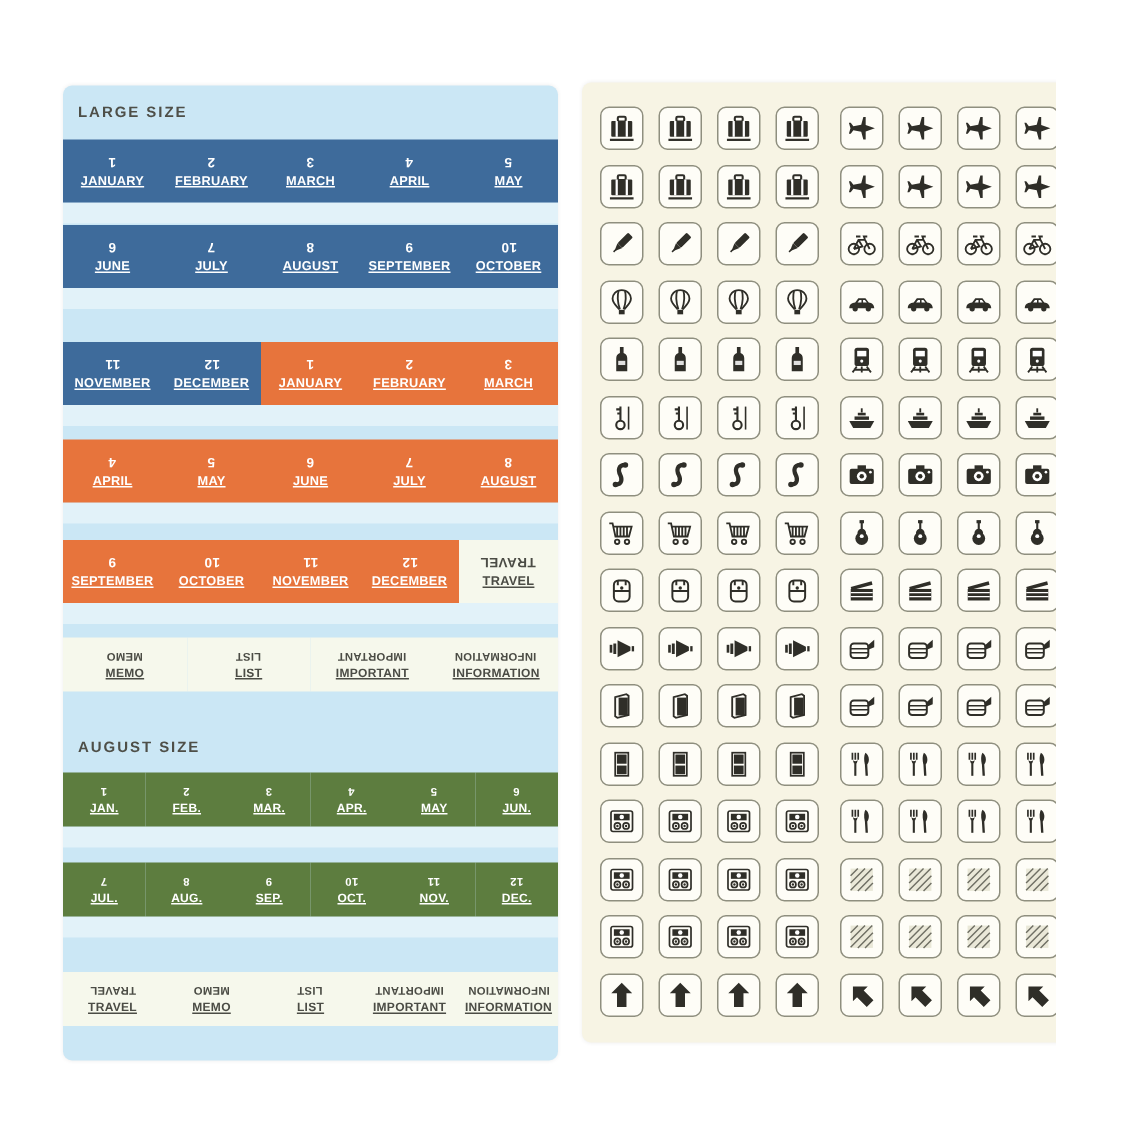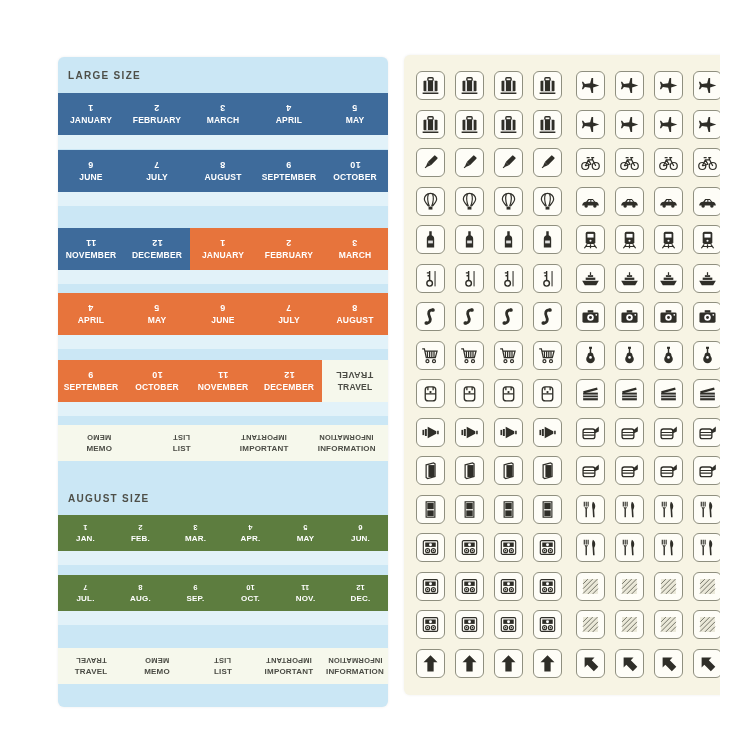--- a/index.html
+++ b/index.html
@@ -1,33 +1,33 @@
 <!DOCTYPE html>
 <html><head>
 <meta charset="utf-8">
 <style>
   html,body{margin:0;padding:0;background:#fff;}
   body{width:750px;height:750px;font-family:"Liberation Sans",sans-serif;}
-  .page{position:relative;width:704px;height:750px;background:var(--page_bg,#fff);overflow:hidden;margin-left:16px;}
+  .page{position:relative;width:704px;height:750px;background:var(--page_bg,#fff);overflow:hidden;}
   .sheet{position:absolute;border-radius:6px;box-shadow:0 0 3px rgba(0,0,0,0.07);}
   .sheet-left{left:42px;top:57px;width:330px;height:650px;background:var(--left_sheet_bg,#cbe7f5);}
   .sheet-right{left:388px;top:55px;width:322px;height:640px;background:var(--right_sheet_bg,#f7f4e4);
     display:flex;gap:14px;padding:16px 0 0 12px;box-sizing:border-box;align-items:flex-start;}
   .size-label{position:absolute;left:10px;font-size:10px;font-weight:bold;letter-spacing:1.3px;color:var(--size_label_color,#4e4f48);}
   .lbl-large{top:13px;}
   .lbl-small{top:436px;}
   .band{position:absolute;left:0;width:100%;height:14px;background:rgba(255,255,255,0.45);}
   .band1{top:78px}.band2{top:135px}.band3{top:213px}.band4{top:278px}.band5{top:345px}.band6{top:494px}.band7{top:554px}
   .strip{position:absolute;left:0;width:100%;display:flex;}
   .strip.large{height:42px;}
   .strip.small{height:36px;}
   .s1{top:36px}.s2{top:93px}.s3{top:171px}.s4{top:236px}.s5{top:303px}.s6{top:368px}.s7{top:458px}.s8{top:518px}.s9{top:591px}
   .tab{flex:1;display:flex;flex-direction:column;align-items:center;justify-content:center;gap:2px;min-width:0;}
   .tab-top{transform:rotate(180deg);font-weight:bold;white-space:nowrap;}
-  .tab-label{font-weight:bold;white-space:nowrap;}
+  .tab-label{font-weight:bold;white-space:nowrap;text-decoration:underline;}
   .large .tab-top{font-size:9px;letter-spacing:0.3px;}
   .large .tab-label{font-size:8.5px;letter-spacing:0.2px;}
   .small .tab-top{font-size:7.5px;letter-spacing:0.2px;}
   .small .tab-label{font-size:8px;letter-spacing:0.2px;}
   .c-blue{background:var(--tab_blue,#3e6b9b);color:var(--tab_text_light,#fff);}
   .c-orange{background:var(--tab_orange,#e7743c);color:var(--tab_text_light,#fff);}
   .c-green{background:var(--tab_green,#5d7d3f);color:var(--tab_text_light,#fff);}
   .c-white{background:var(--tab_white,#f6f8ec);color:var(--tab_text_dark,#4b4c45);}
   .icon-grid{display:grid;grid-template-columns:repeat(4,29px);grid-auto-rows:29px;row-gap:9.5px;column-gap:10px;}
   .sticker{width:29px;height:29px;box-sizing:border-box;background:var(--sticker_bg,#fefdf7);

